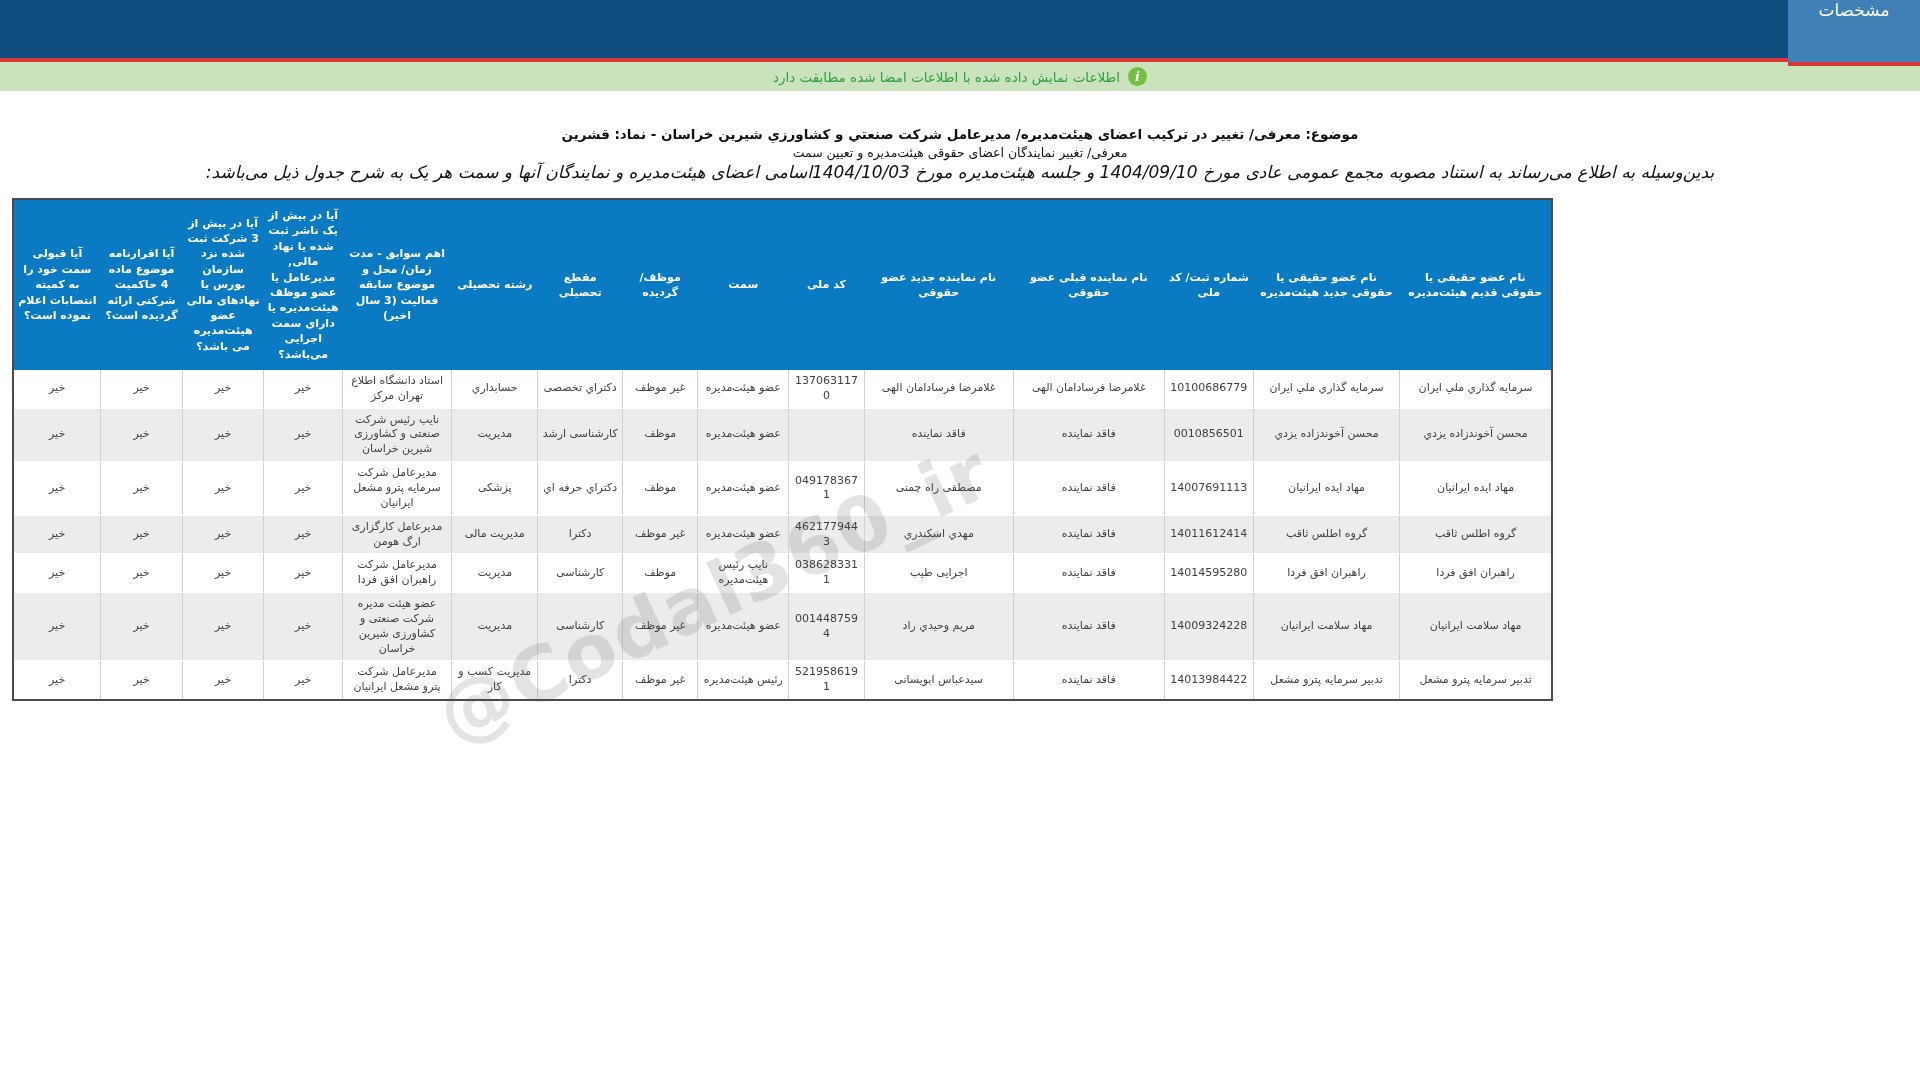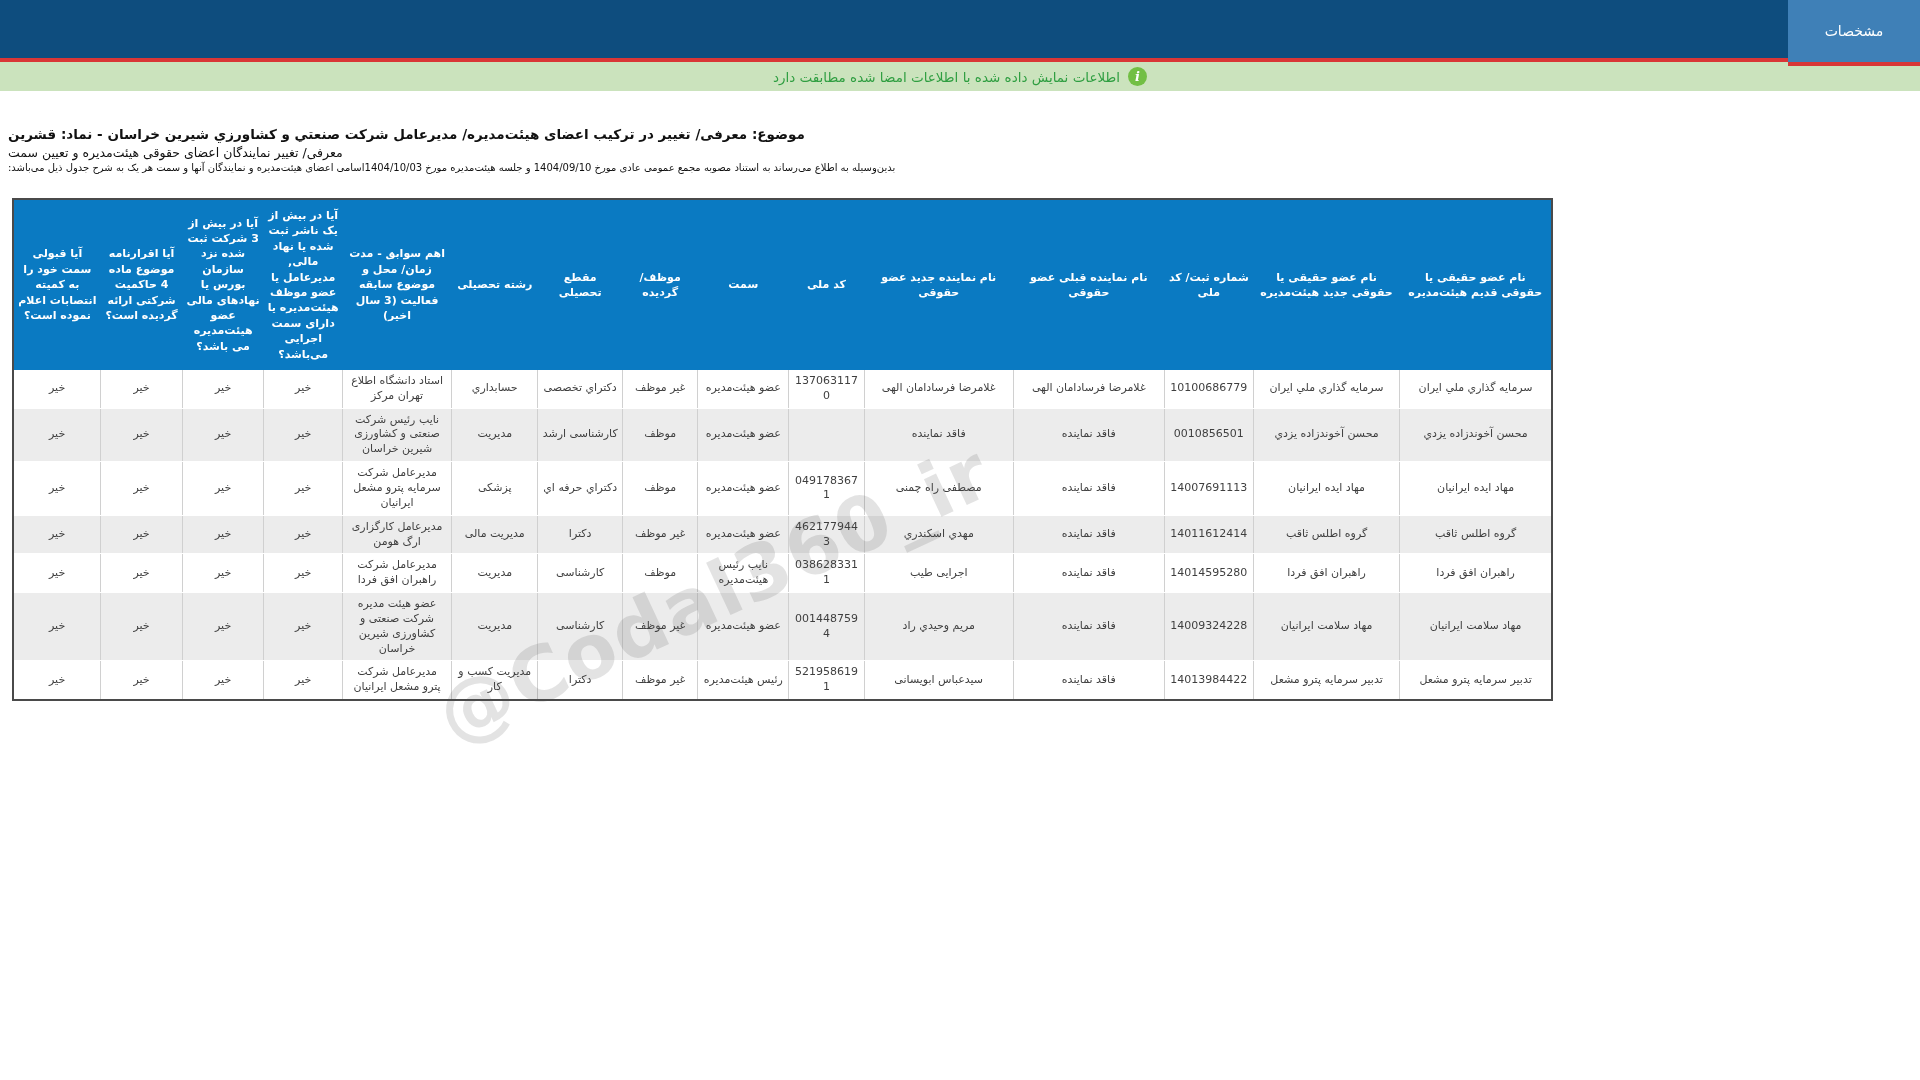--- a/index.html
+++ b/index.html
@@ -3,35 +3,35 @@
 <meta charset="utf-8">
 <style>
   * { margin:0; padding:0; box-sizing:border-box; }
   html,body { width:1920px; height:1080px; background:#fff; overflow:hidden;
               font-family:"DejaVu Sans","Liberation Sans",sans-serif; }
 
   
   .topbar   { position:absolute; top:0; left:0; width:1920px; height:58px; background:var(--navy,#0e4d7e); }
   .redline  { position:absolute; top:58px; left:0; width:1920px; height:4px; background:var(--red,#d93636); }
   .spec-tab { position:absolute; top:0; right:0; width:132px; height:62px; background:var(--tab-blue,#3f80b7);
-              color:#fff; font-size:14px; text-align:center; padding-top:23px; z-index:3; }
+              color:#fff; font-size:17px; text-align:center; padding-top:0; z-index:3; }
   .spec-tab::after { content:""; position:absolute; left:0; right:0; bottom:-4px; height:4px; background:var(--red,#d93636); }
 
   .infobar  { position:absolute; top:62px; left:0; width:1920px; height:29px; background:var(--green-bg,#cbe3bd);
               display:flex; align-items:center; justify-content:center; gap:8px;
               color:var(--green-text,#2f9e41); font-size:13.5px; }
   .info-icon{ width:19px; height:19px; border-radius:50%; background:var(--icon-green,#72bf44); color:#fff;
               display:inline-flex; align-items:center; justify-content:center;
               font-family:"DejaVu Serif",serif; font-style:italic; font-weight:bold; font-size:13px; flex:0 0 auto; }
 
   
-  .titleblock { position:absolute; top:126px; right:8px; left:8px; text-align:left; color:#111; }
+  .titleblock { position:absolute; top:126px; right:8px; left:8px; text-align:center; color:#111; }
   .t-subject  { font-size:13.5px; font-weight:bold; margin-bottom:3px; }
   .t-subtitle { font-size:12.5px; margin-bottom:2px; }
-  .t-desc     { font-size:10px; }
+  .t-desc     { font-size:17px;font-style:italic; }
 
   
   .tablewrap { position:absolute; top:198px; left:12px; width:1541px; }
   table { width:100%; border-collapse:collapse; border:2px solid #4a4a4a; table-layout:fixed; }
   thead th { background:var(--accent-blue,#0a7ac2); color:#fff; font-size:11px; font-weight:bold;
              line-height:1.4; padding:8px 3px; text-align:center; vertical-align:middle; }
   tbody td { font-size:11px; color:#3f3f3f; text-align:center; vertical-align:middle;
              padding:4px 4px; line-height:1.35; border-left:1px solid #d0d0d0; border-bottom:1px solid #fff;
              word-wrap:break-word; }
   tbody td:last-child { border-left:none; }

